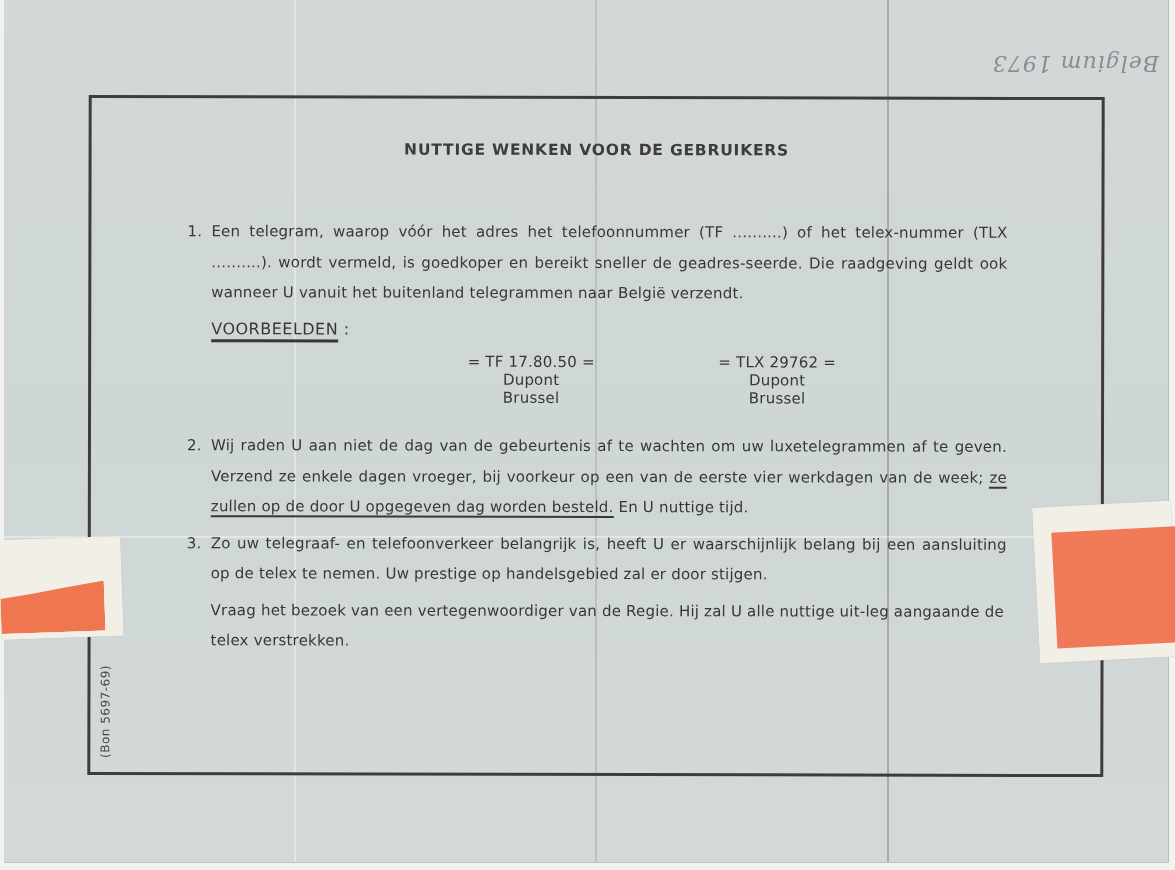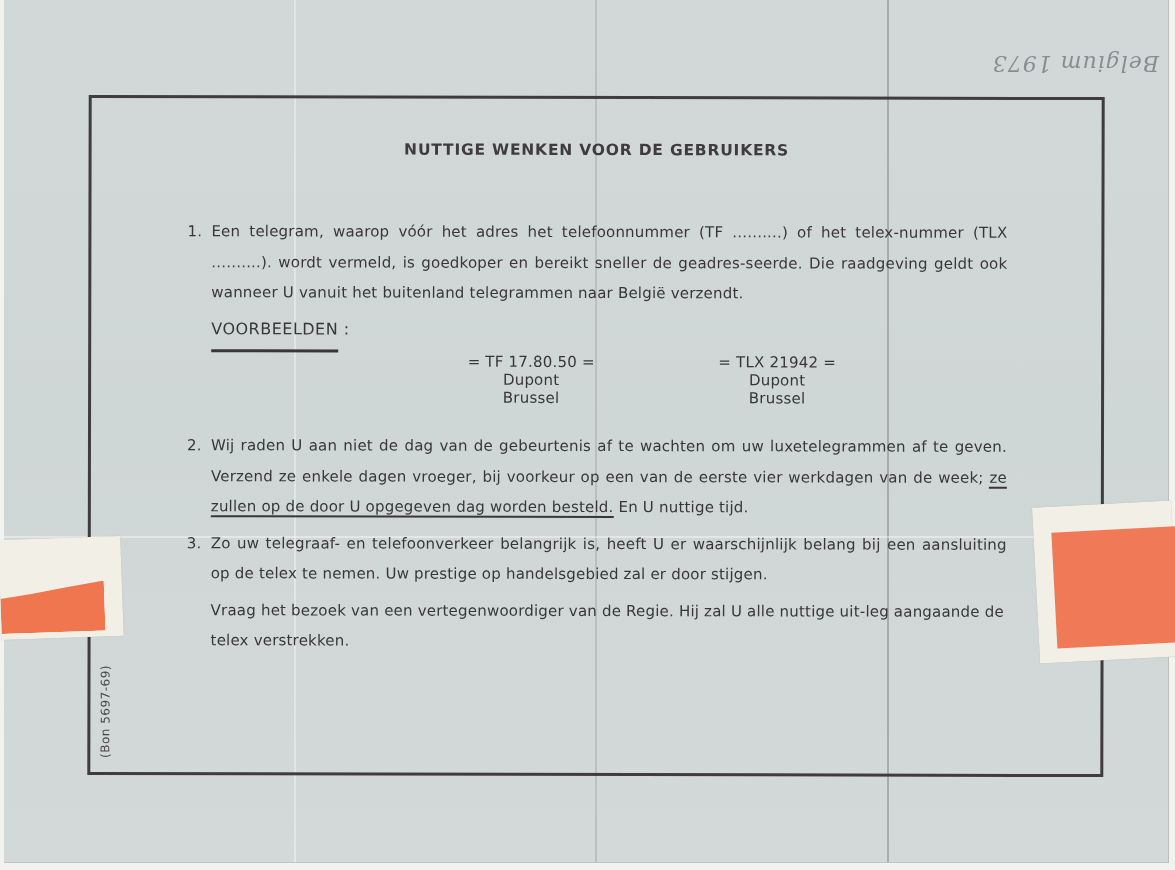--- a/index.html
+++ b/index.html
@@ -39,21 +39,21 @@
     position:absolute; left:96px; top:118px; width:820px;
     font-family:"DejaVu Sans", sans-serif; font-size:15px; line-height:30.5px;
     color:#3a3638; letter-spacing:0.2px;
   }
   .item { position:relative; padding-left:24px; text-align:justify; }
   .item .num { position:absolute; left:0; top:0; }
   .item p { margin:0; }
   .voorbeelden {
     margin:6px 0 0 24px; font-size:16px; letter-spacing:0.5px;
   }
-  .voorbeelden .u { border-bottom:3px solid #3a3638; padding-bottom:11px;}
+  .voorbeelden .u { border-bottom:3px solid #3a3638; padding-bottom:1px;}
   .examples { position:relative; height:76px; margin-top:4px; font-size:15px; line-height:18px; }
   .ex { position:absolute; text-align:center; }
   .ex.one { left:260px; top:4px; width:140px;margin-left:14px; }
   .ex.two { left:520px; top:4px; width:140px; }
   .item2 { margin-top:6px; }
   .ul { border-bottom:2px solid #3a3638; }
   .item3 { margin-top:6px; }
   .extra { padding-left:24px; margin-top:6px; }
   .code {
     position:absolute; left:8px; top:560px; width:100px; height:20px;
@@ -103,21 +103,21 @@
         <span class="u">VOORBEELDEN</span><span> :</span>
       </div>
 
       <div class="examples">
         <div class="ex one">
           <div>= TF 17.80.50 =</div>
           <div>Dupont</div>
           <div>Brussel</div>
         </div>
         <div class="ex two">
-          <div>= TLX 21942 =</div>
+          <div>= TLX 29762 =</div>
           <div>Dupont</div>
           <div>Brussel</div>
         </div>
       </div>
 
       <div class="item item2">
         <span class="num">2.</span>
         <p><span>Wij raden U aan niet de dag van de gebeurtenis af te wachten om uw luxetelegrammen af te geven. Verzend ze enkele dagen vroeger, bij voorkeur op een van de eerste vier werkdagen van de week; </span><span class="ul">ze zullen op de door U opgegeven dag worden besteld.</span><span> En U nuttige tijd.</span></p>
       </div>
 

